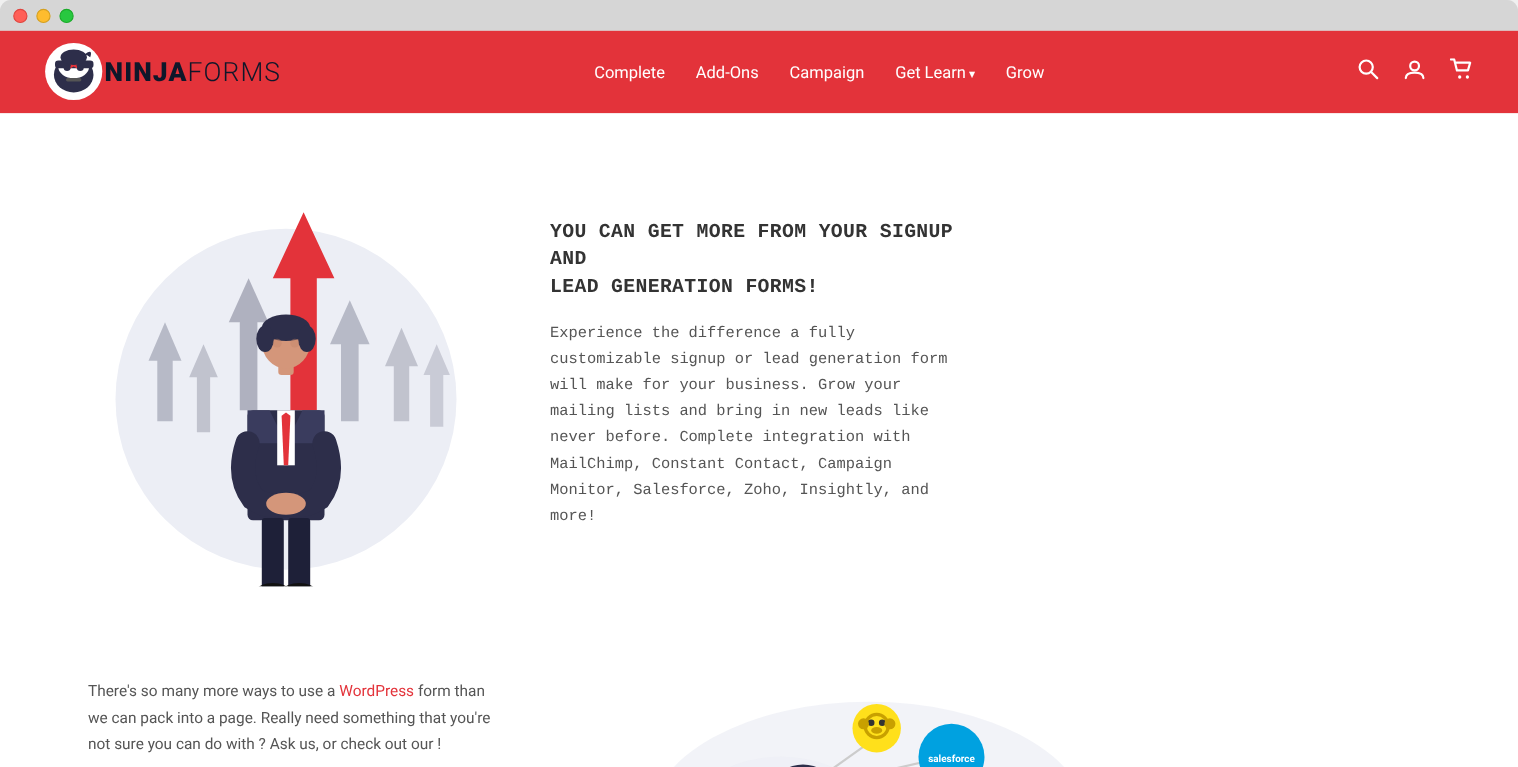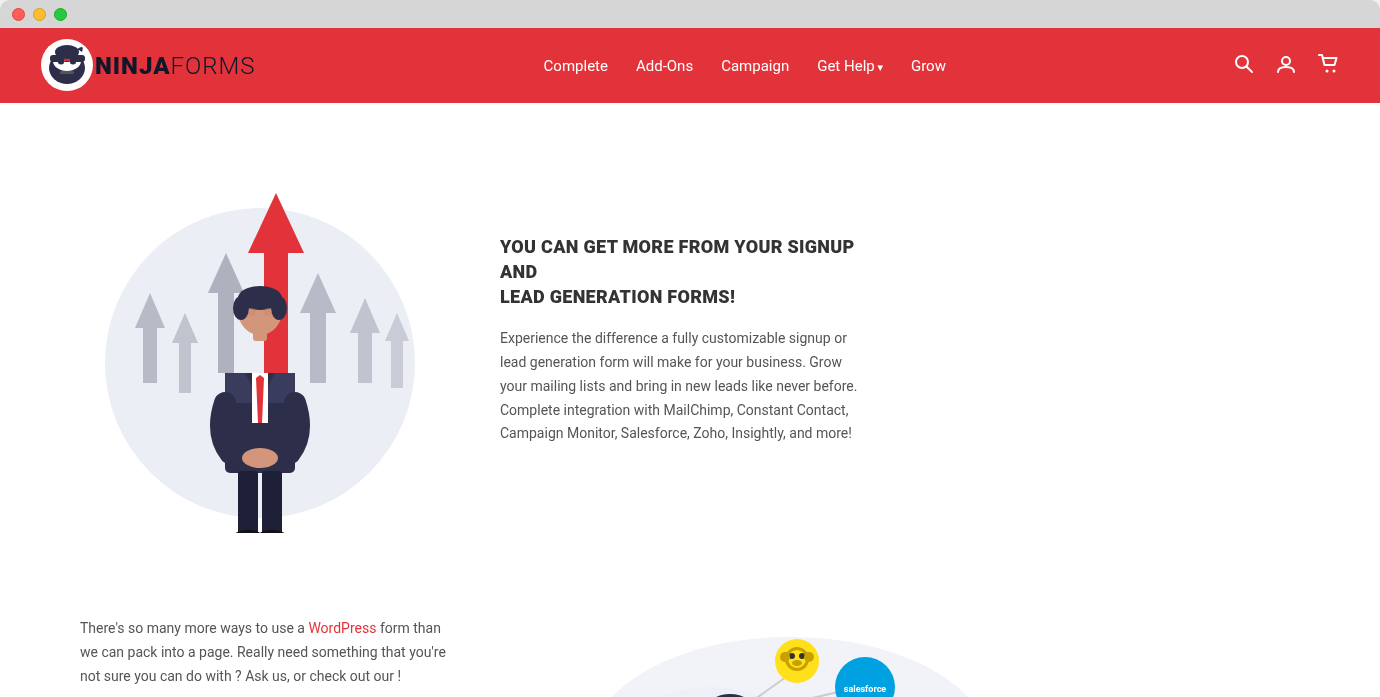--- a/index.html
+++ b/index.html
@@ -87,20 +87,21 @@
       overflow: hidden;
     }
 
     
     .section-top {
       display: flex;
       align-items: center;
       padding: 40px 80px;
       gap: 60px;
       min-height: 470px;
+      font-family: Liberation Mono, monospace;
     }
 
     .illustration-1 {
       width: 360px;
       flex-shrink: 0;
       position: relative;
     }
 
     .text-block-1 {
       flex: 1;
@@ -185,21 +186,21 @@
       </div>
       <div class="brand-text">
         <span class="ninja">NINJA</span><span class="forms">FORMS</span>
       </div>
     </div>
 
     <div class="navbar-nav">
       <a class="nav-link" href="#">Complete</a>
       <a class="nav-link" href="#">Add-Ons</a>
       <a class="nav-link" href="#">Campaign</a>
-      <a class="nav-link with-arrow" href="#">Get Help</a>
+      <a class="nav-link with-arrow" href="#">Get Learn</a>
       <a class="nav-link" href="#">Grow</a>
     </div>
 
     <div class="nav-icons">
       <span class="nav-icon">
         <svg width="20" height="20" viewBox="0 0 20 20" fill="white">
           <circle cx="8" cy="8" r="6" stroke="white" stroke-width="2" fill="none"></circle>
           <line x1="12.5" y1="12.5" x2="18" y2="18" stroke="white" stroke-width="2" stroke-linecap="round"></line>
         </svg>
       </span>

